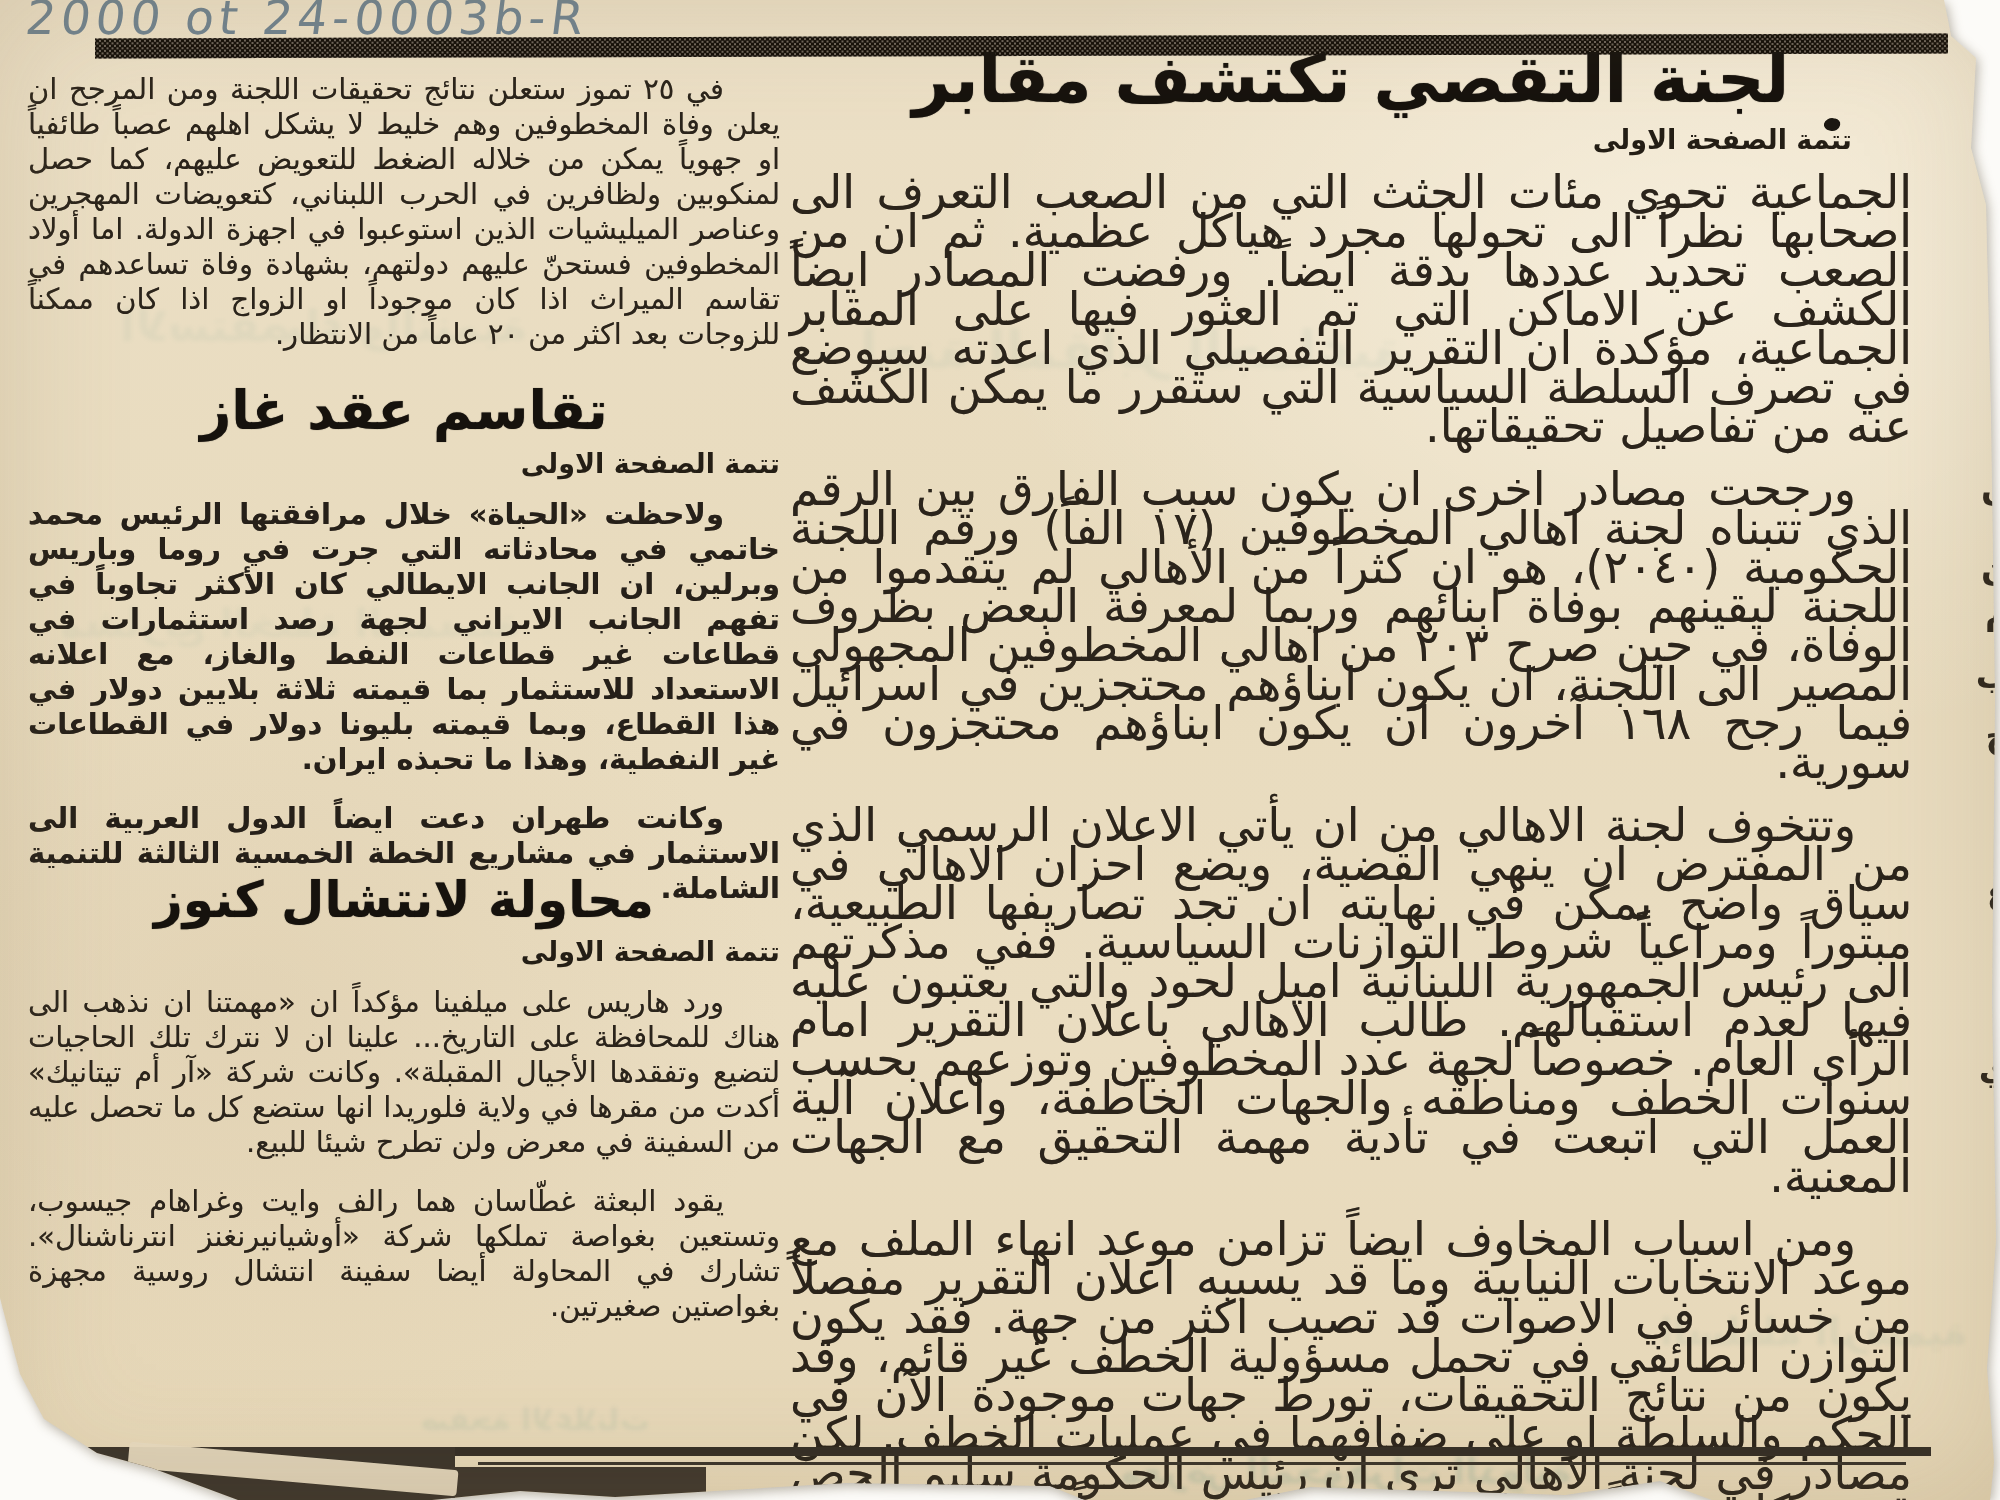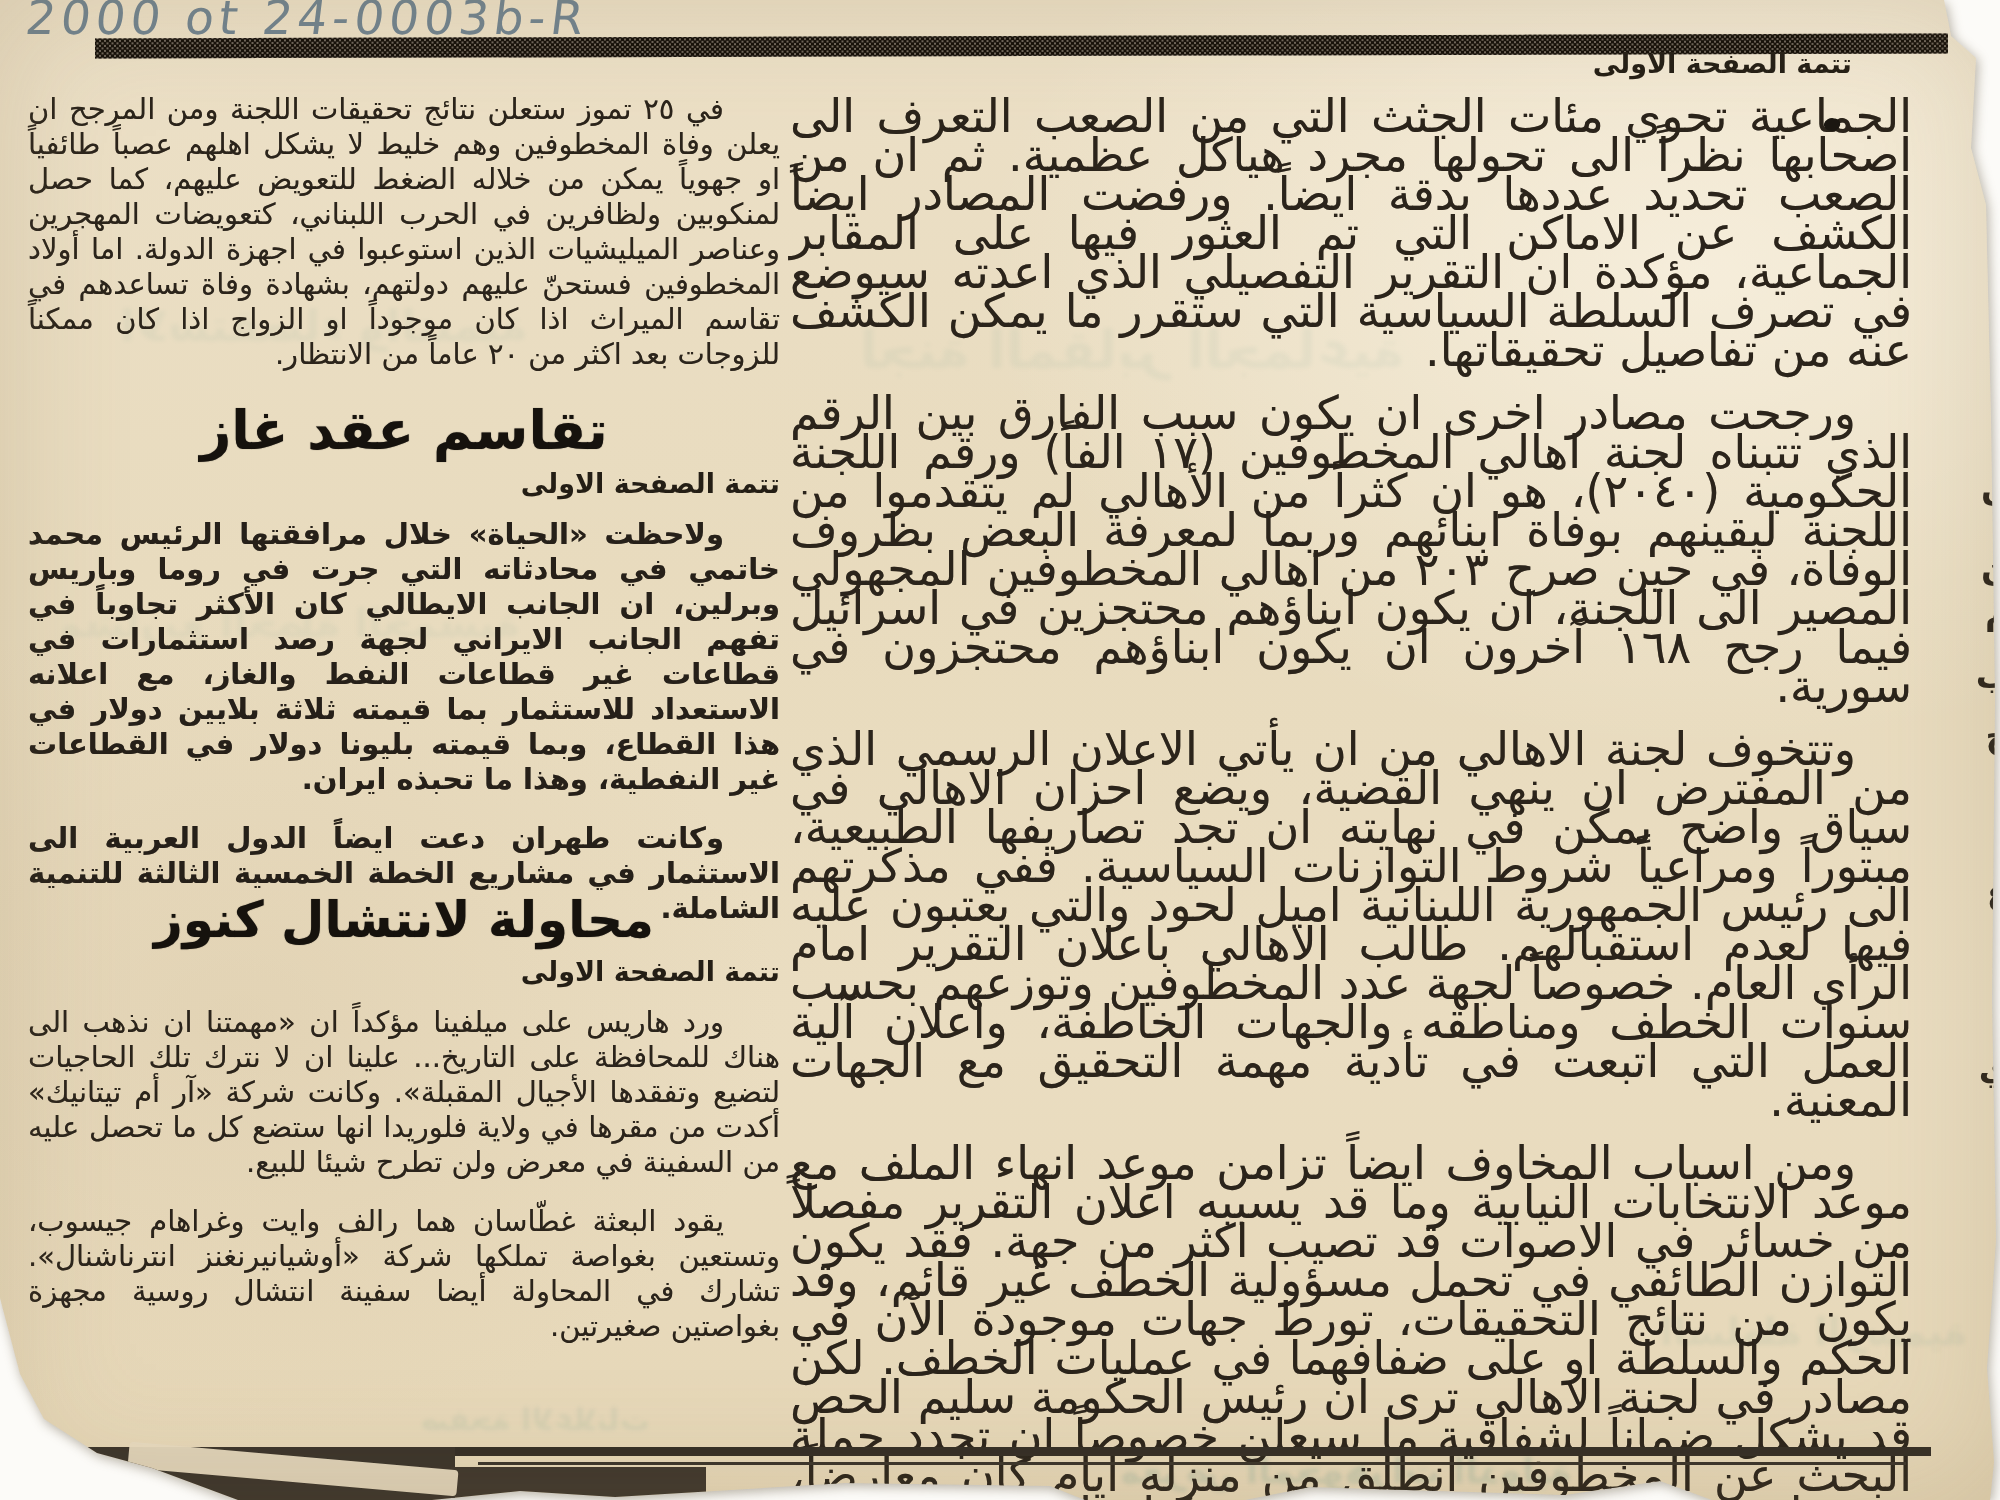--- a/index.html
+++ b/index.html
@@ -28,21 +28,21 @@
   .halftone{
     position:absolute;left:95px;top:36px;width:1853px;height:20px;
     background-color:#6e655a;
     background-image:radial-gradient(circle,#120d07 1.6px,transparent 1.9px),
                      radial-gradient(circle,#120d07 1.6px,transparent 1.9px);
     background-size:5px 5px;background-position:0 0,2.5px 2.5px;
     transform:rotate(-.15deg);
   }
   .col{position:absolute;direction:rtl;}
   .col-right{left:790px;top:42px;width:1122px;}
-  .col-left{left:28px;width:752px;margin-top:20px;}
+  .col-left{left:28px;width:752px;}
   .block-lead{top:72px;}
   .block-gas{top:380px;}
   .block-treasure{top:872px;}
   h1.headline,h2.headline{
     margin:0;text-align:center;color:#16120d;font-weight:bold;
     letter-spacing:-1px;text-shadow:0 0 1px rgba(22,18,13,.6);
   }
   .headline-xl{font-size:66px;line-height:1.15;}
   .headline-lg{font-size:54px;line-height:1.15;}
   .headline-md{font-size:50px;line-height:1.15;}
@@ -86,20 +86,21 @@
       <div class="ghost" style="left:860px;top:320px;font-size:52px;opacity:.08;">لجنة المقابر الجماعية</div>
       <div class="ghost" style="left:1660px;top:1310px;font-size:38px;opacity:.10;">السلطة الرسمية</div>
       <div class="ghost" style="left:1120px;top:1450px;font-size:36px;opacity:.22;">معرض المجوهرات الدولية</div>
       <div class="ghost" style="left:420px;top:1402px;font-size:30px;opacity:.13;">صفحة الاعلانات</div>
 
       <div class="halftone"></div>
 
       <div class="handwriting">2000 ot 24-0003b-R</div>
 
       <div class="col col-right">
+        <h1 class="headline headline-xl">لجنة التقصي تكتشف مقابر</h1>
         <div class="subhead shift">تتمة الصفحة الاولى</div>
         <p class="para">الجماعية تحوي مئات الجثث التي من الصعب التعرف الى اصحابها نظراً الى تحولها مجرد هياكل عظمية. ثم ان من الصعب تحديد عددها بدقة ايضاً. ورفضت المصادر ايضاً الكشف عن الاماكن التي تم العثور فيها على المقابر الجماعية، مؤكدة ان التقرير التفصيلي الذي اعدته سيوضع في تصرف السلطة السياسية التي ستقرر ما يمكن الكشف عنه من تفاصيل تحقيقاتها.</p>
         <p class="para indent">ورجحت مصادر اخرى ان يكون سبب الفارق بين الرقم الذي تتبناه لجنة اهالي المخطوفين (١٧ الفاً) ورقم اللجنة الحكومية (٢٠٤٠)، هو ان كثراً من الأهالي لم يتقدموا من اللجنة ليقينهم بوفاة ابنائهم وربما لمعرفة البعض بظروف الوفاة، في حين صرح ٢٠٣ من اهالي المخطوفين المجهولي المصير الى اللجنة، ان يكون ابناؤهم محتجزين في اسرائيل فيما رجح ١٦٨ آخرون ان يكون ابناؤهم محتجزون في سورية.</p>
         <p class="para indent">وتتخوف لجنة الاهالي من ان يأتي الاعلان الرسمي الذي من المفترض ان ينهي القضية، ويضع احزان الاهالي في سياق واضح يمكن في نهايته ان تجد تصاريفها الطبيعية، مبتوراً ومراعياً شروط التوازنات السياسية. ففي مذكرتهم الى رئيس الجمهورية اللبنانية اميل لحود والتي يعتبون عليه فيها لعدم استقبالهم. طالب الاهالي باعلان التقرير امام الرأي العام. خصوصاً لجهة عدد المخطوفين وتوزعهم بحسب سنوات الخطف ومناطقه والجهات الخاطفة، واعلان آلية العمل التي اتبعت في تأدية مهمة التحقيق مع الجهات المعنية.</p>
         <p class="para indent">ومن اسباب المخاوف ايضاً تزامن موعد انهاء الملف مع موعد الانتخابات النيابية وما قد يسببه اعلان التقرير مفصلاً من خسائر في الاصوات قد تصيب اكثر من جهة. فقد يكون التوازن الطائفي في تحمل مسؤولية الخطف غير قائم، وقد يكون من نتائج التحقيقات، تورط جهات موجودة الآن في الحكم والسلطة او على ضفافهما في عمليات الخطف. لكن مصادر في لجنة الاهالي ترى ان رئيس الحكومة سليم الحص قد يشكل ضماناً لشفافية ما سيعلن خصوصاً ان تجدد حملة البحث عن المخطوفين انطلق من منزله ايام كان معارضاً، ثم تولى حين كان في السلطة تشكيل لجنة الاستقصاء الرسمية.</p>
       </div>
       <div class="ink-dot"></div>
 
       <div class="col col-left block-lead">
         <p class="para indent">في ٢٥ تموز ستعلن نتائج تحقيقات اللجنة ومن المرجح ان يعلن وفاة المخطوفين وهم خليط لا يشكل اهلهم عصباً طائفياً او جهوياً يمكن من خلاله الضغط للتعويض عليهم، كما حصل لمنكوبين ولظافرين في الحرب اللبناني، كتعويضات المهجرين وعناصر الميليشيات الذين استوعبوا في اجهزة الدولة. اما أولاد المخطوفين فستحنّ عليهم دولتهم، بشهادة وفاة تساعدهم في تقاسم الميراث اذا كان موجوداً او الزواج اذا كان ممكناً للزوجات بعد اكثر من ٢٠ عاماً من الانتظار.</p>

